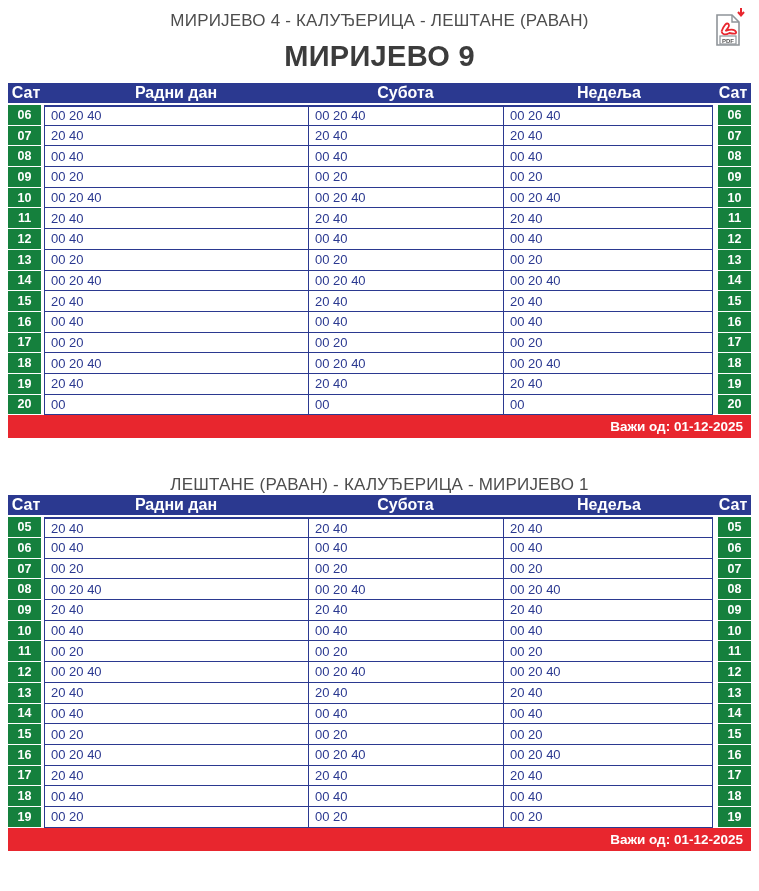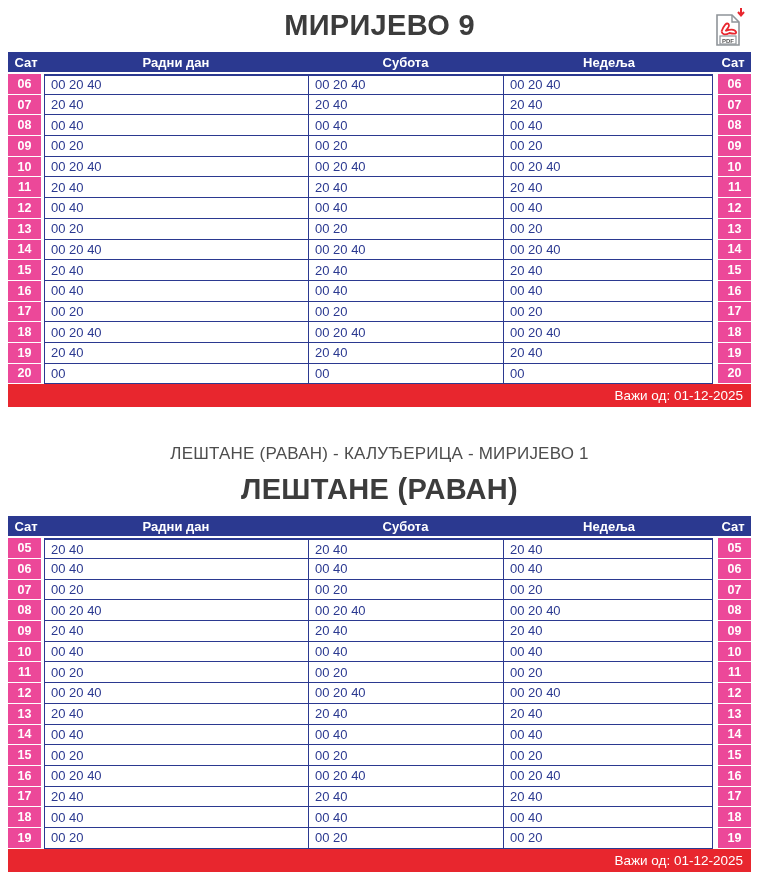--- a/index.html
+++ b/index.html
@@ -13,41 +13,41 @@
     padding-top:11px; font-weight:400; letter-spacing:0.2px;
   }
   .board-title {
     text-align:center; font-size:29px; font-weight:700; color:#3c3c3c;
     margin:9px 0 10px; letter-spacing:0.3px;
   }
   .tbl { width:743px; margin:0 auto; }
   .thead {
     display:grid; grid-template-columns:36px 264px 195px 212px 36px;
     background:#2b3990; color:#ffffff; height:20px; align-items:center;
-    font-size:13px; font-weight:700; margin-bottom:2px;
+    font-size:16px; font-weight:700; margin-bottom:2px;
   }
   .thead > div { text-align:center; }
   .row { display:grid; grid-template-columns:36px 264px 195px 212px 36px; height:20.7px; }
   .hour {
-    background:#ec4899; color:#ffffff; font-weight:700; font-size:12.5px;
+    background:#15803d; color:#ffffff; font-weight:700; font-size:12.5px;
     display:flex; align-items:center; justify-content:center;
     margin-bottom:1px; box-sizing:border-box;
   }
   .hour.left  { margin-right:3px; }
   .hour.right { margin-left:3px; }
   .time {
     border-left:1px solid #2b3990; border-bottom:1px solid #2b3990;
     color:#2b3990; font-size:13px; display:flex; align-items:center;
     padding-left:6px; box-sizing:border-box; background:#ffffff;
   }
   .time.sunday { border-right:1px solid #2b3990; margin-right:2px; }
   .row:first-child .time { border-top:2px solid #2b3990; }
   .validbar {
     width:743px; margin:0 auto; height:23px; background:#e8262e;
-    color:#ffffff; font-weight:400; font-size:13.5px;
+    color:#ffffff; font-weight:700; font-size:13.5px;
     display:flex; align-items:center; justify-content:flex-end;
     padding-right:8px; box-sizing:border-box;
   }
   .board2 { margin-top:26px; }
   .pdf-link { position:absolute; top:7px; right:13px; width:36px; height:42px; display:block; cursor:pointer; }
 </style>
 </head>
 <body>
 
 <a class="pdf-link">
@@ -58,20 +58,21 @@
       <path d="M11.5 24.5 q4 -10 7 -7.5 q1.8 2 -3 7 q8.5 -3 10.5 0.8 q1 3 -6.5 1.2 q-6.5 3.5 -8 -1.5" fill="none" stroke="#e8262e" stroke-width="1.8"></path>
       <rect x="10" y="29" width="16" height="8" fill="#ffffff" stroke="#8f9499" stroke-width="1.2"></rect>
       <text x="18" y="35.5" font-size="6" font-weight="bold" text-anchor="middle" fill="#555555" font-family="Liberation Sans, sans-serif">PDF</text>
       <path d="M31 1 v6" fill="none" stroke="#e8262e" stroke-width="2"></path>
       <path d="M28 5 l3 3.5 l3 -3.5" fill="none" stroke="#e8262e" stroke-width="2"></path>
     </svg>
   </span>
 </a>
 
 <section class="board">
+  <div class="route">МИРИЈЕВО 4 - КАЛУЂЕРИЦА - ЛЕШТАНЕ (РАВАН)</div>
   <div class="board-title">МИРИЈЕВО 9</div>
   <div class="tbl">
     <div class="thead">
       <div>Сат</div>
       <div>Радни дан</div>
       <div>Субота</div>
       <div>Недеља</div>
       <div>Сат</div>
     </div>
     <div class="rows">
@@ -196,21 +197,20 @@
   </div>
 </div>
   </div>
   <div class="validbar">
     <span>Важи од: 01-12-2025</span>
   </div>
 </section>
 
 <section class="board board2">
   <div class="route">ЛЕШТАНЕ (РАВАН) - КАЛУЂЕРИЦА - МИРИЈЕВО 1</div>
-  <div class="board-title">ЛЕШТАНЕ (РАВАН)</div>
   <div class="tbl">
     <div class="thead">
       <div>Сат</div>
       <div>Радни дан</div>
       <div>Субота</div>
       <div>Недеља</div>
       <div>Сат</div>
     </div>
     <div class="rows">
   <div class="row">

